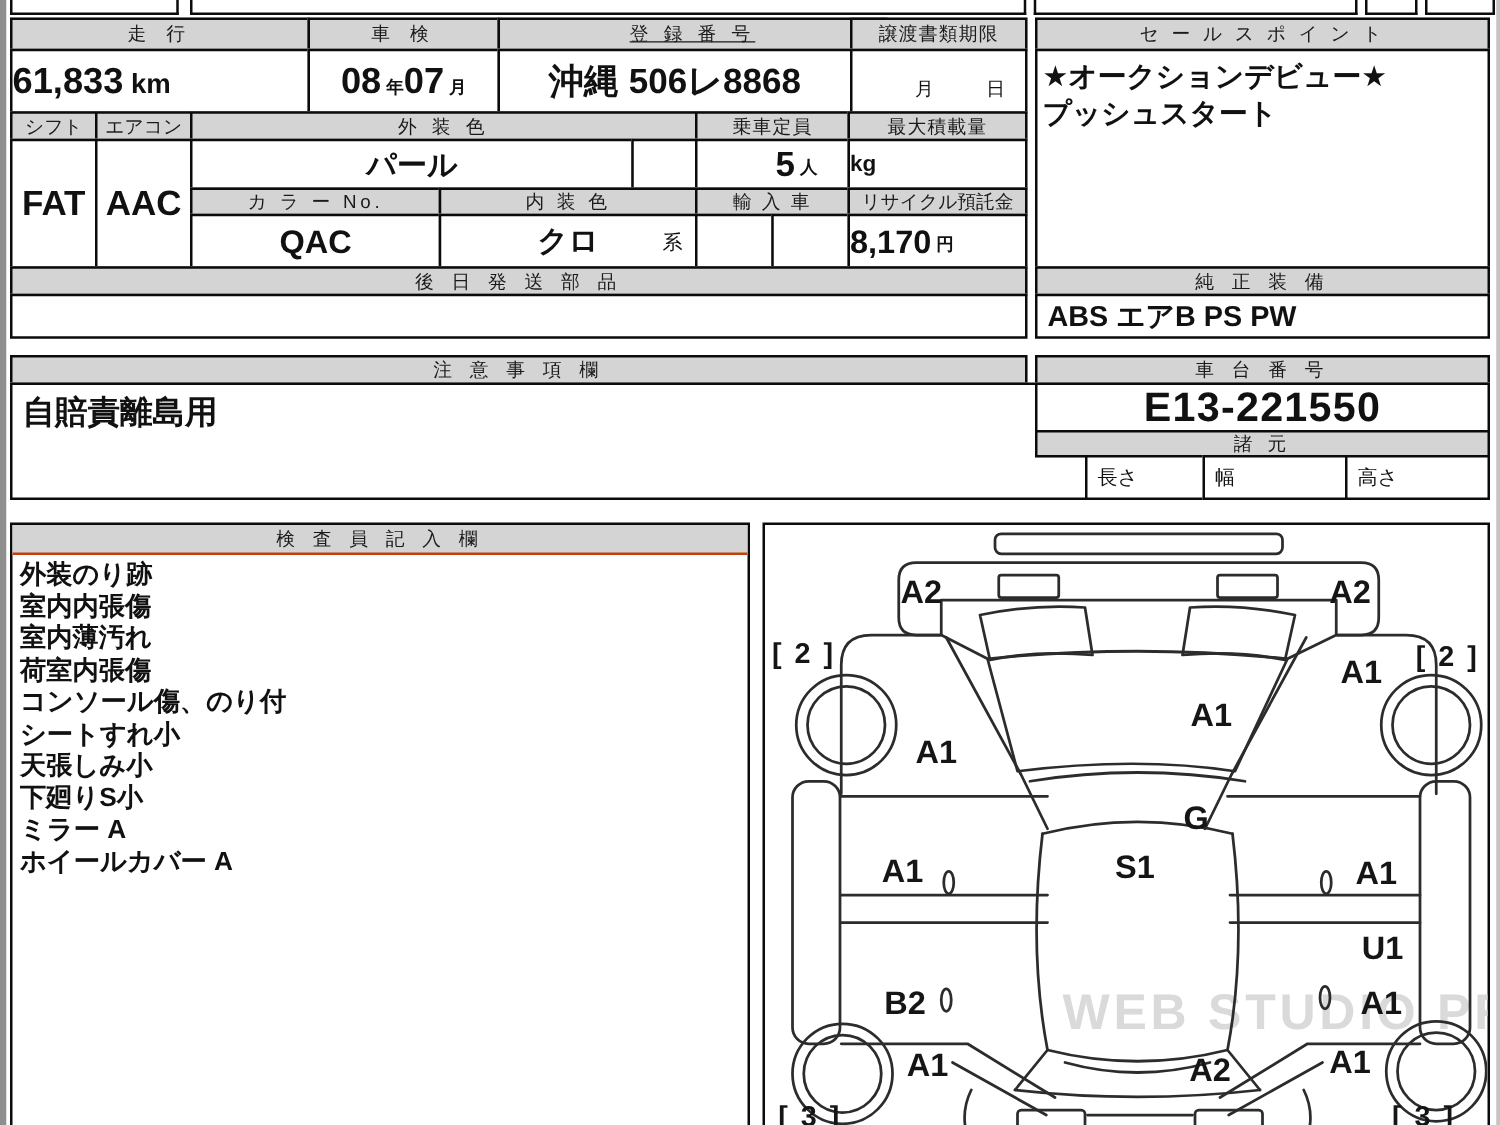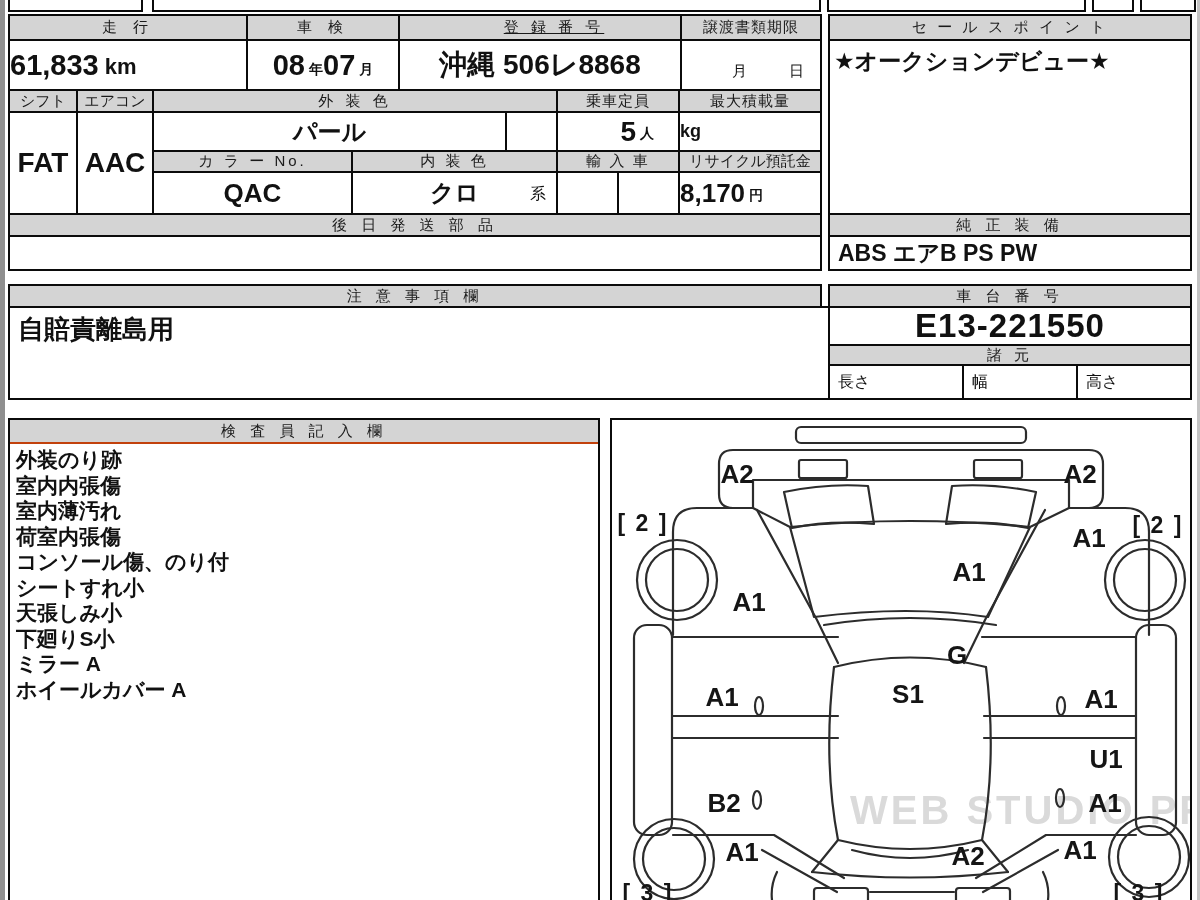--- a/index.html
+++ b/index.html
@@ -111,37 +111,38 @@
   <span style="font-size:26px;">8,170</span>
   <span class="small-unit" style="margin-bottom:8px;">円</span>
 </div>
 
 <div class="cell hdr" style="left:8px;top:213px;width:814px;height:24px;letter-spacing:5px;">後 日 発 送 部 品</div>
 <div class="cell" style="left:8px;top:235px;width:814px;height:36px;"></div>
 
 <div class="cell hdr" style="left:828px;top:14px;width:364px;height:27px;letter-spacing:3px;">セ ー ル ス ポ イ ン ト</div>
 <div class="cell" style="left:828px;top:39px;width:364px;height:176px;padding:6px 4px;font-weight:bold;font-size:23px;line-height:29px;">
   <div>★オークションデビュー★</div>
+  <div>プッシュスタート</div>
 </div>
 <div class="cell hdr" style="left:828px;top:213px;width:364px;height:24px;letter-spacing:5px;">純 正 装 備</div>
 <div class="cell val" style="left:828px;top:235px;width:364px;height:36px;padding-left:8px;">
   <span style="font-size:23px;">ABS エアB PS PW</span>
 </div>
 
 <div class="cell hdr" style="left:8px;top:284px;width:814px;height:24px;letter-spacing:5px;">注 意 事 項 欄</div>
 <div class="cell" style="left:8px;top:306px;width:892px;height:94px;padding:4px 8px;font-weight:bold;font-size:26px;">
   <span>自賠責離島用</span>
 </div>
 
 <div class="cell hdr" style="left:828px;top:284px;width:364px;height:24px;letter-spacing:5px;">車 台 番 号</div>
 <div class="cell val c" style="left:828px;top:306px;width:364px;height:40px;">
   <span style="font-size:33px;letter-spacing:1px;">E13-221550</span>
 </div>
 <div class="cell hdr" style="left:828px;top:344px;width:364px;height:22px;letter-spacing:4px;">諸 元</div>
-<div class="cell" style="left:828px;top:364px;width:136px;height:36px;display:flex;align-items:center;padding-left:8px;font-size:16px;font-family:Liberation Serif, serif;">
+<div class="cell" style="left:868px;top:364px;width:136px;height:36px;display:flex;align-items:center;padding-left:8px;font-size:16px;font-family:Liberation Serif, serif;">
   <span>長さ</span>
 </div>
 <div class="cell" style="left:962px;top:364px;width:116px;height:36px;display:flex;align-items:center;padding-left:8px;font-size:16px;">
   <span>幅</span>
 </div>
 <div class="cell" style="left:1076px;top:364px;width:116px;height:36px;display:flex;align-items:center;padding-left:8px;font-size:16px;">
   <span>高さ</span>
 </div>
 
 <div class="cell" style="left:8px;top:418px;width:592px;height:486px;">

